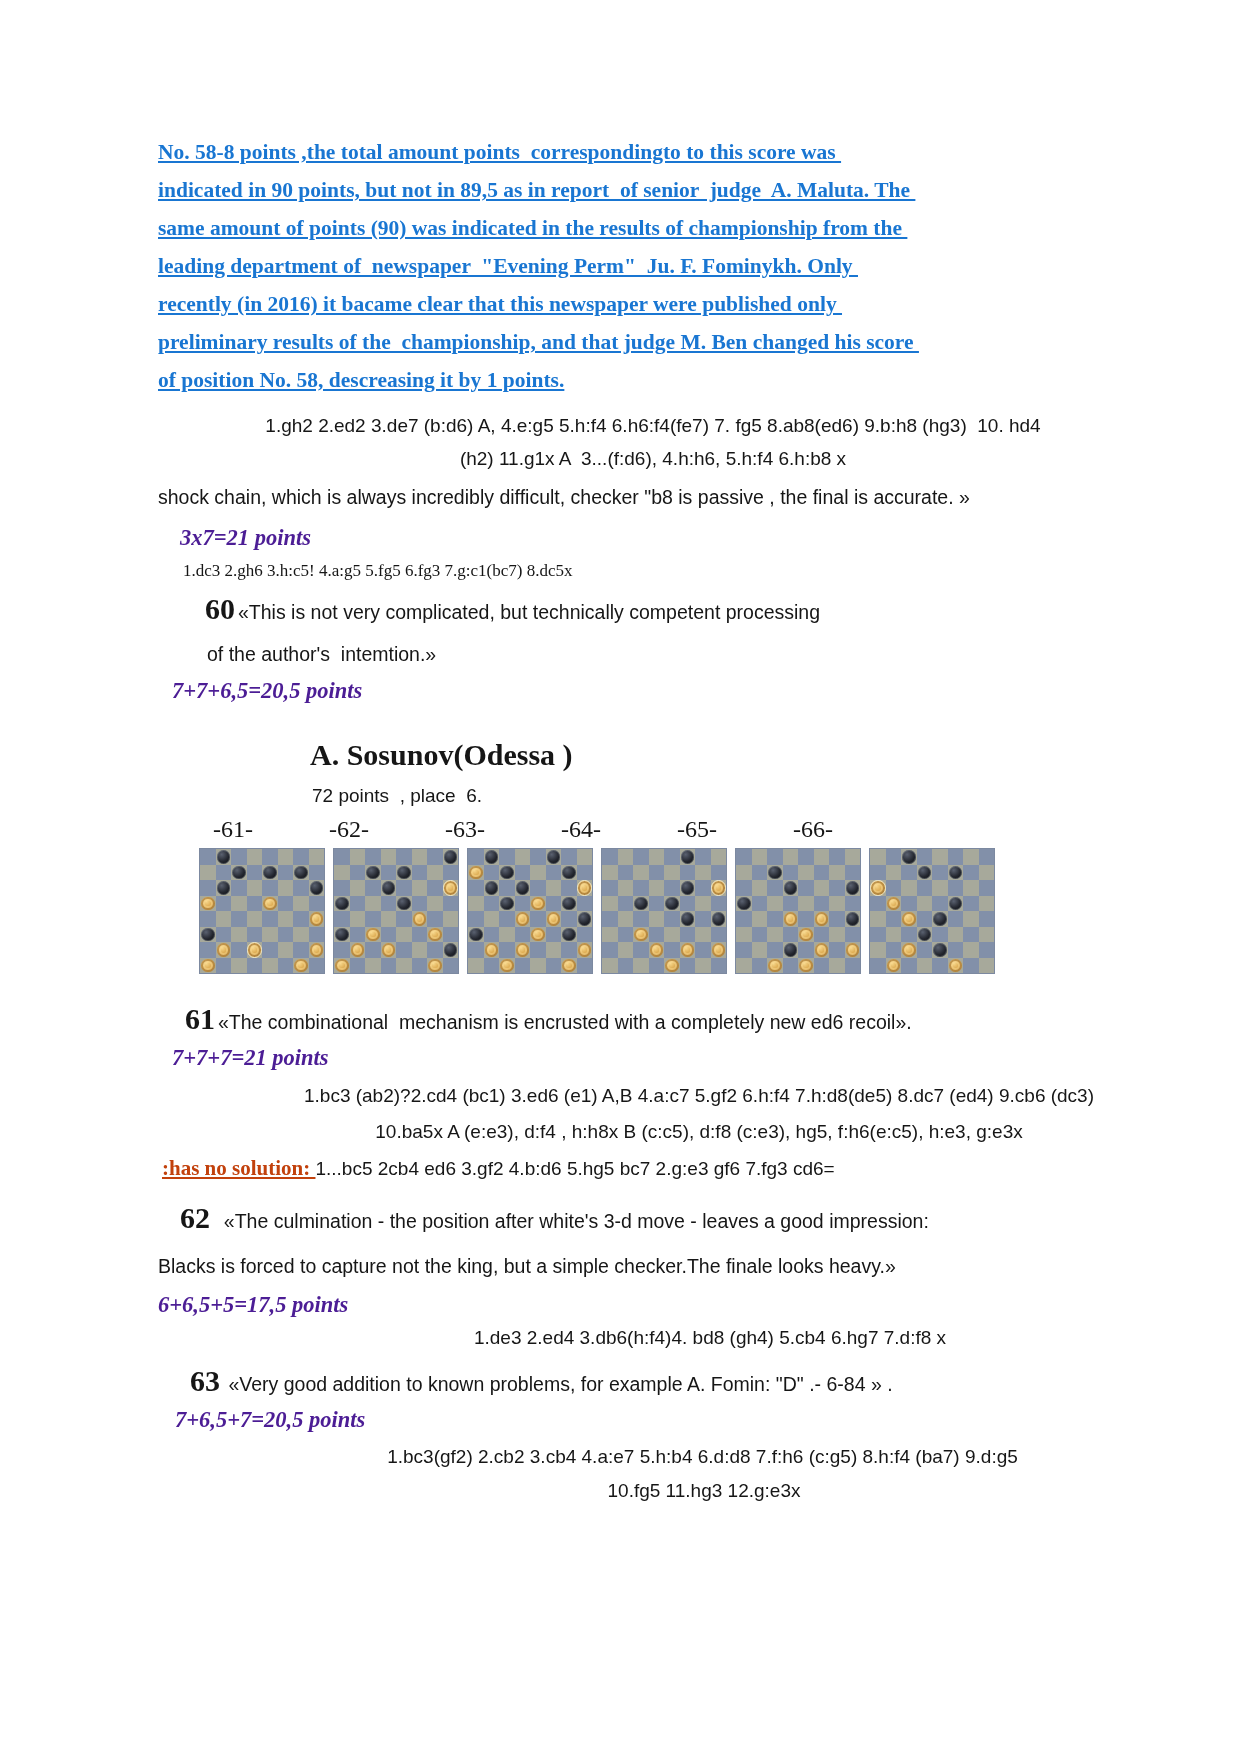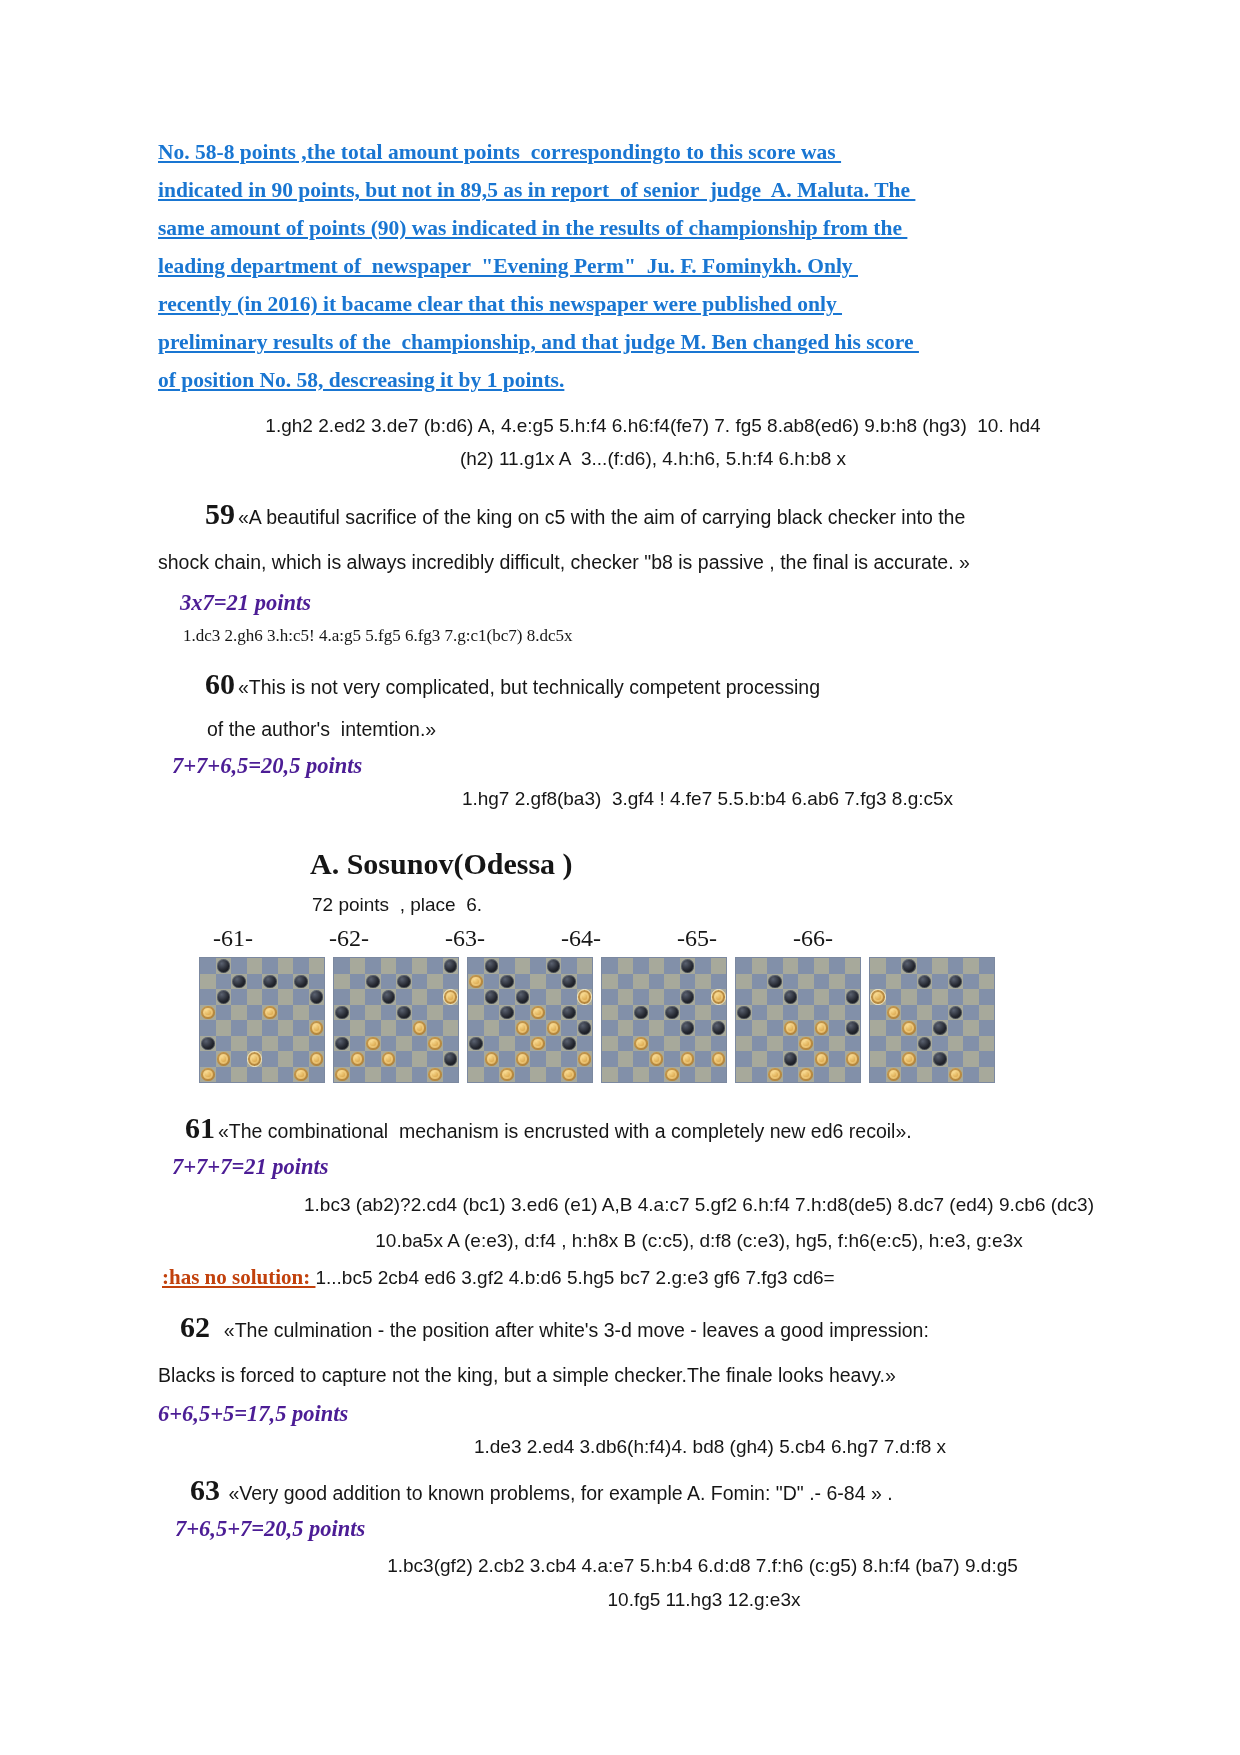--- a/index.html
+++ b/index.html
@@ -54,21 +54,21 @@
     box-shadow:inset 0 0 0 1px rgba(200,210,225,.25);
   }
   .piece.w{
     background:radial-gradient(circle at 38% 33%, #f8da90 0%, #daa64b 50%, #9c6d20 92%);
     box-shadow:inset 0 0 0 2px rgba(130,80,15,.45), inset 0 0 0 4px rgba(250,220,150,.5);
   }
   .piece.k{border:1px solid #f6ecc8;inset:0px;}
   .ml158{margin-left:158px;} .ml162{margin-left:162px;} .ml165{margin-left:165px;}
   .ml172{margin-left:172px;} .ml175{margin-left:175px;} .ml180{margin-left:180px;}
   .ml183{margin-left:183px;} .ml207{margin-left:207px;}
-  .mt16{margin-top:16px;} .mt10{margin-top:10px;} .mt8{margin-top:8px;}
+  .mt16{margin-top:16px;} .mt10{} .mt8{margin-top:8px;}
   .mt6{margin-top:6px;} .mt4{margin-top:4px;} .mt2{margin-top:2px;} .mt26{margin-top:26px;}
   .nosol-label{
     font-family:"Liberation Serif",serif;font-weight:bold;font-size:21px;
     color:#c2410c;text-decoration:underline;white-space:pre-wrap;
   }
   .nosol{font-size:19px;line-height:36px;white-space:pre-wrap;}
   .m36{line-height:36px;}
 </style>
 </head>
 <body>
@@ -83,29 +83,27 @@
     <div class="iline">recently (in 2016) it bacame clear that this newspaper were published only </div>
     <div class="iline">preliminary results of the  championship, and that judge M. Ben changed his score </div>
     <div class="iline">of position No. 58, descreasing it by 1 points.</div>
   </div>
 
   <div class="sol58">
     <div class="sansline">1.gh2 2.ed2 3.de7 (b:d6) A, 4.e:g5 5.h:f4 6.h6:f4(fe7) 7. fg5 8.ab8(ed6) 9.b:h8 (hg3)  10. hd4</div>
     <div class="sansline">(h2) 11.g1x A  3...(f:d6), 4.h:h6, 5.h:f4 6.h:b8 x</div>
   </div>
 
-  <div class="cmt mt16"><span class="pnum" style="margin-left:47px">59</span><span>«A beautiful sacrifice of the king on c5 with the aim of carrying black checker into the</span></div>
   <div class="cmt">shock chain, which is always incredibly difficult, checker "b8 is passive , the final is accurate. »</div>
   <div class="points ml180 mt2">3x7=21 points</div>
   <div class="serifmoves ml183">1.dc3 2.gh6 3.h:c5! 4.a:g5 5.fg5 6.fg3 7.g:c1(bc7) 8.dc5x</div>
 
   <div class="cmt tight mt10"><span class="pnum" style="margin-left:47px">60</span><span>«This is not very complicated, but technically competent processing</span></div>
   <div class="cmt tight ml207" style="margin-left:207px">of the author's  intemtion.»</div>
   <div class="points ml172">7+7+6,5=20,5 points</div>
-  <div class="sansline ml175" style="line-height:34px">1.hg7 2.gf8(ba3)  3.gf4 ! 4.fe7 5.5.b:b4 6.ab6 7.fg3 8.g:c5x</div>
 
   <div class="heading">A. Sosunov(Odessa )</div>
   <div class="score">72 points  , place  6.</div>
 
   <div class="labels">
       <div class="blabel">-61-</div>
       <div class="blabel">-62-</div>
       <div class="blabel">-63-</div>
       <div class="blabel">-64-</div>
       <div class="blabel">-65-</div>

